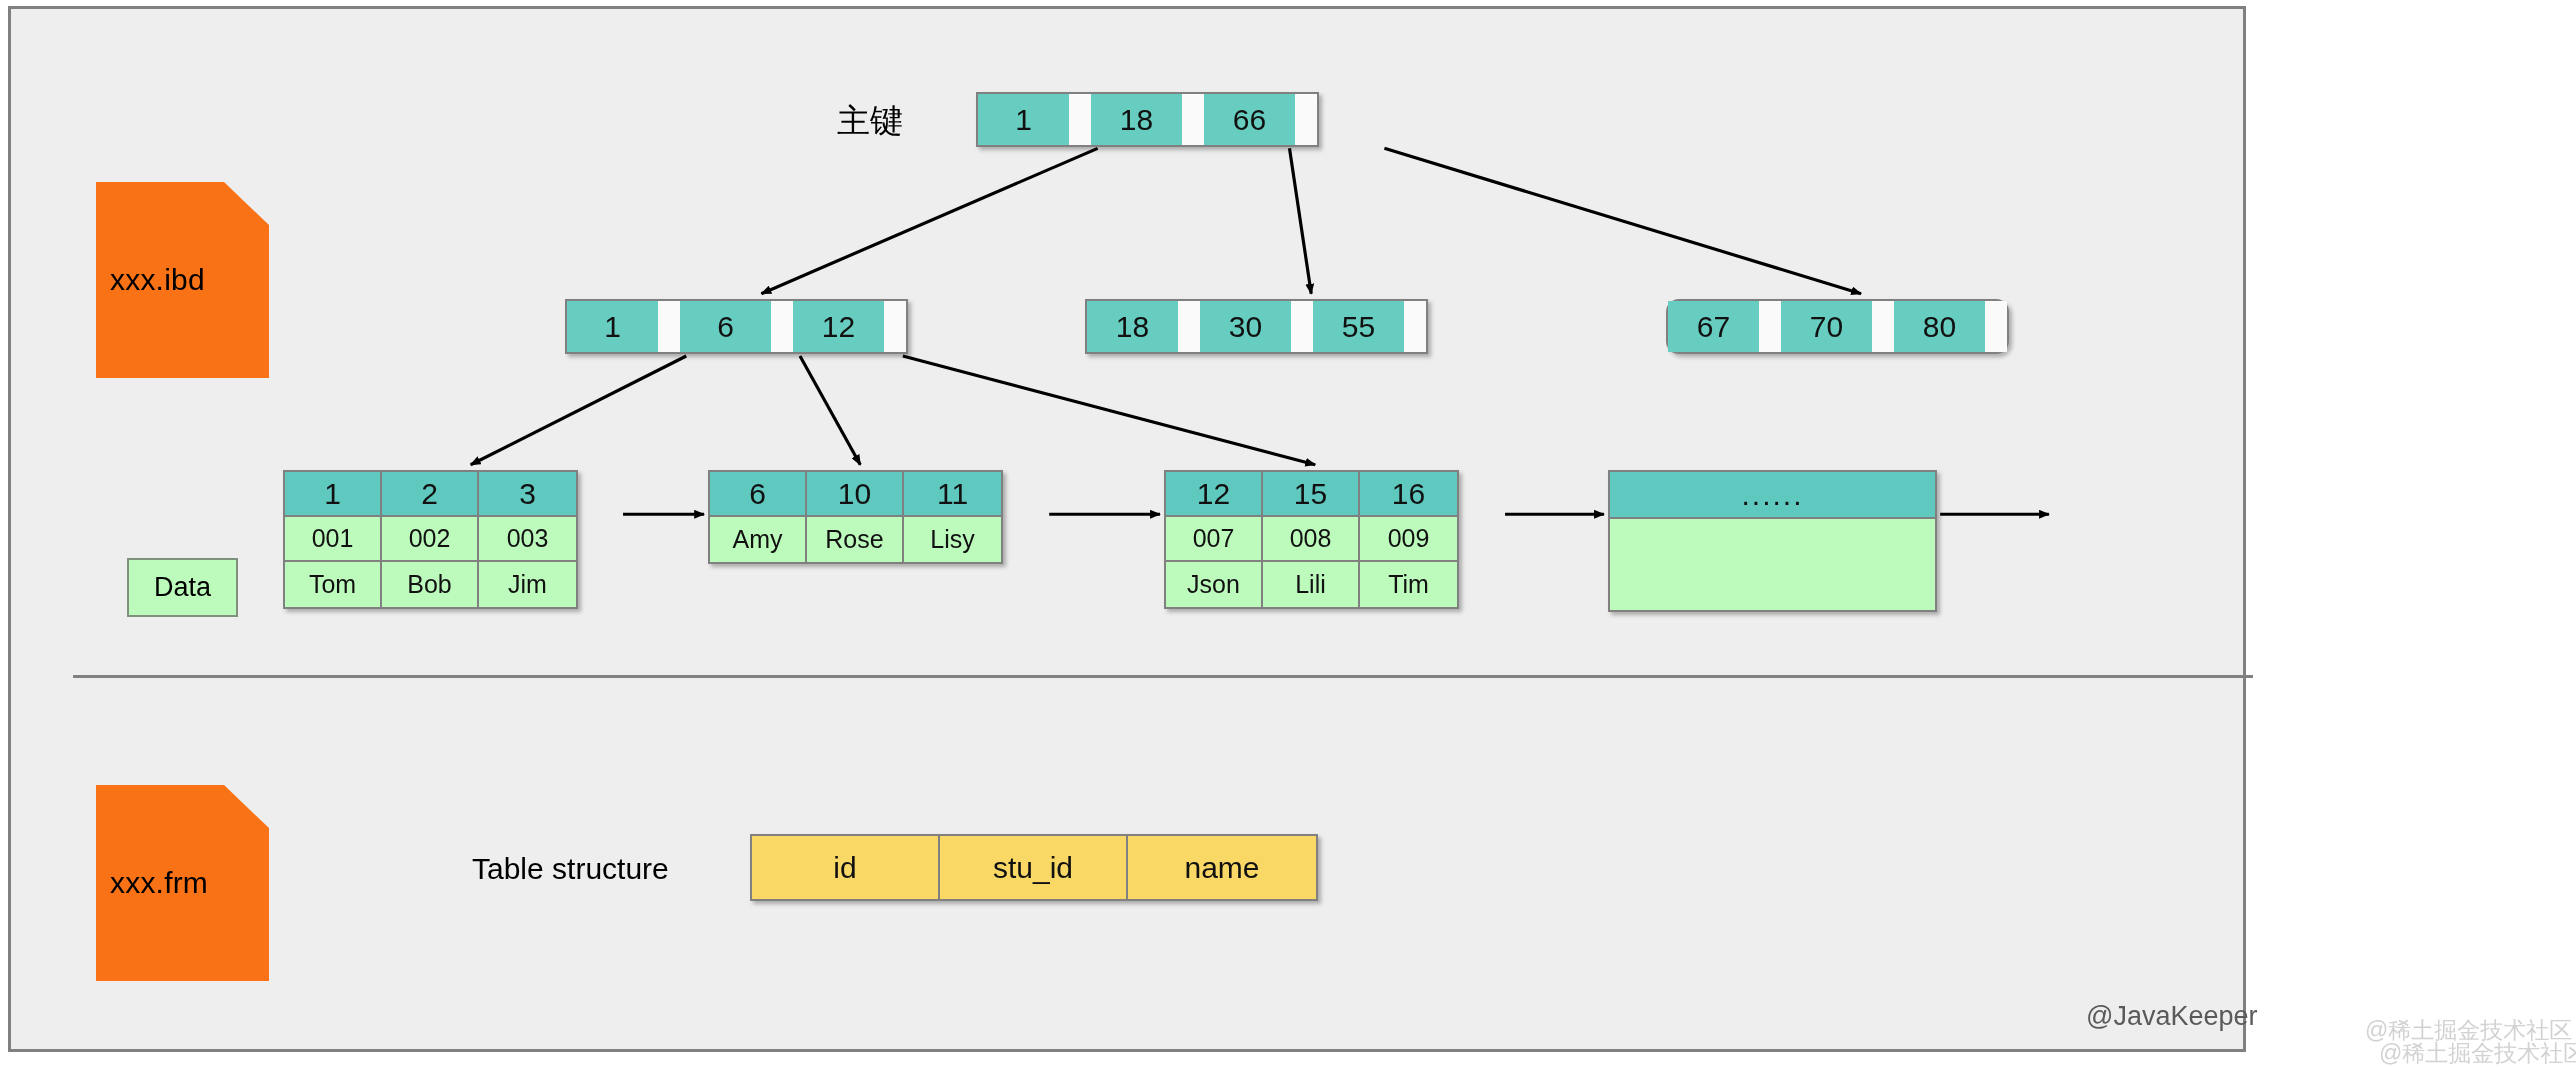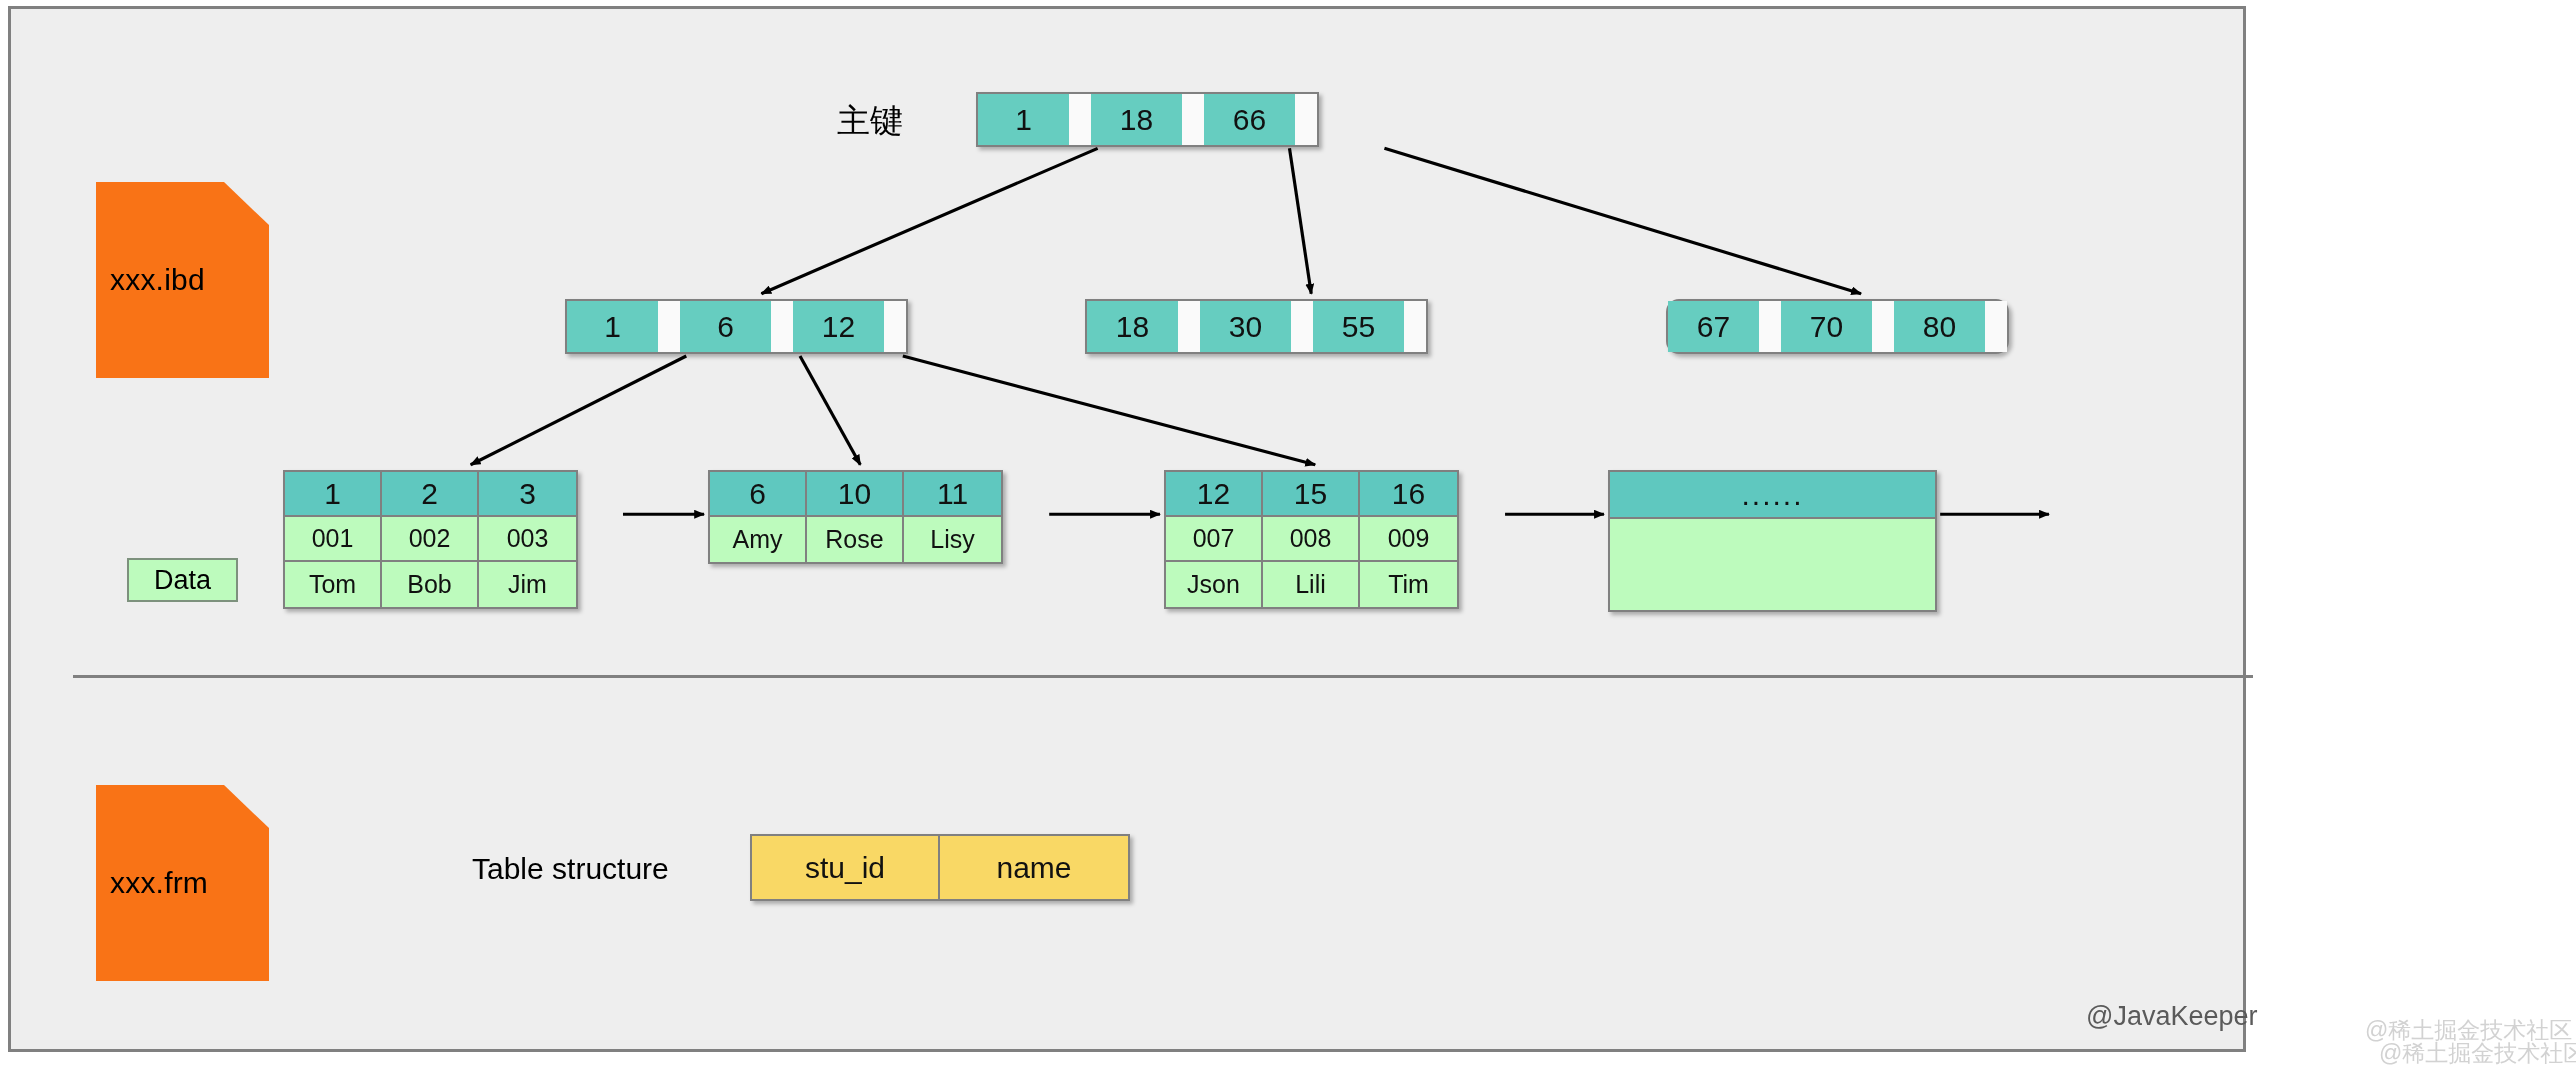--- a/index.html
+++ b/index.html
@@ -64,21 +64,21 @@
   }
   #label-primary-key { left: 837px; top: 99px; font-size: 33px; }
   #label-table-structure { left: 472px; top: 852px; font-size: 30px; }
 
   
   #data-legend {
     position: absolute;
     left: 127px;
     top: 558px;
     width: 111px;
-    height: 44px;
+    height: 59px;
     background: #bdfbbd;
     border: 2px solid #7d917d;
     box-sizing: border-box;
     display: flex;
     align-items: center;
     justify-content: center;
     font-size: 27px;
     color: #000;
   }
 
@@ -358,20 +358,21 @@
       <div class="leaf-cell">Tim</div>
     </div>
   </div>
 
   <div id="leaf-ellipsis">
     <div class="ell-head">......</div>
     <div class="ell-body"></div>
   </div>
 
   <div id="table-structure">
+    <div class="col-cell">id</div>
     <div class="col-cell">stu_id</div>
     <div class="col-cell">name</div>
   </div>
 
   <div id="watermark-author">@JavaKeeper</div>
   <div class="watermark-cn" id="watermark-cn-1">@稀土掘金技术社区</div>
   <div class="watermark-cn" id="watermark-cn-2">@稀土掘金技术社区</div>
 
 </div>
 

